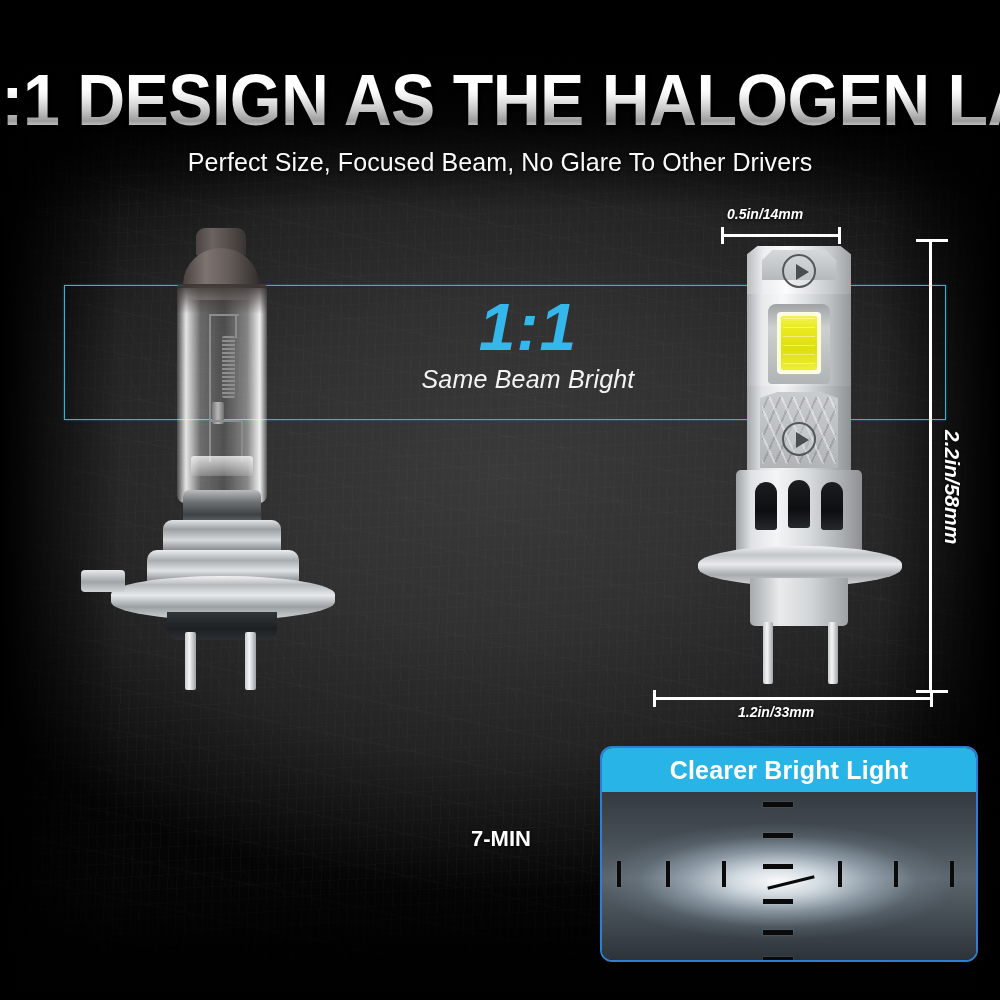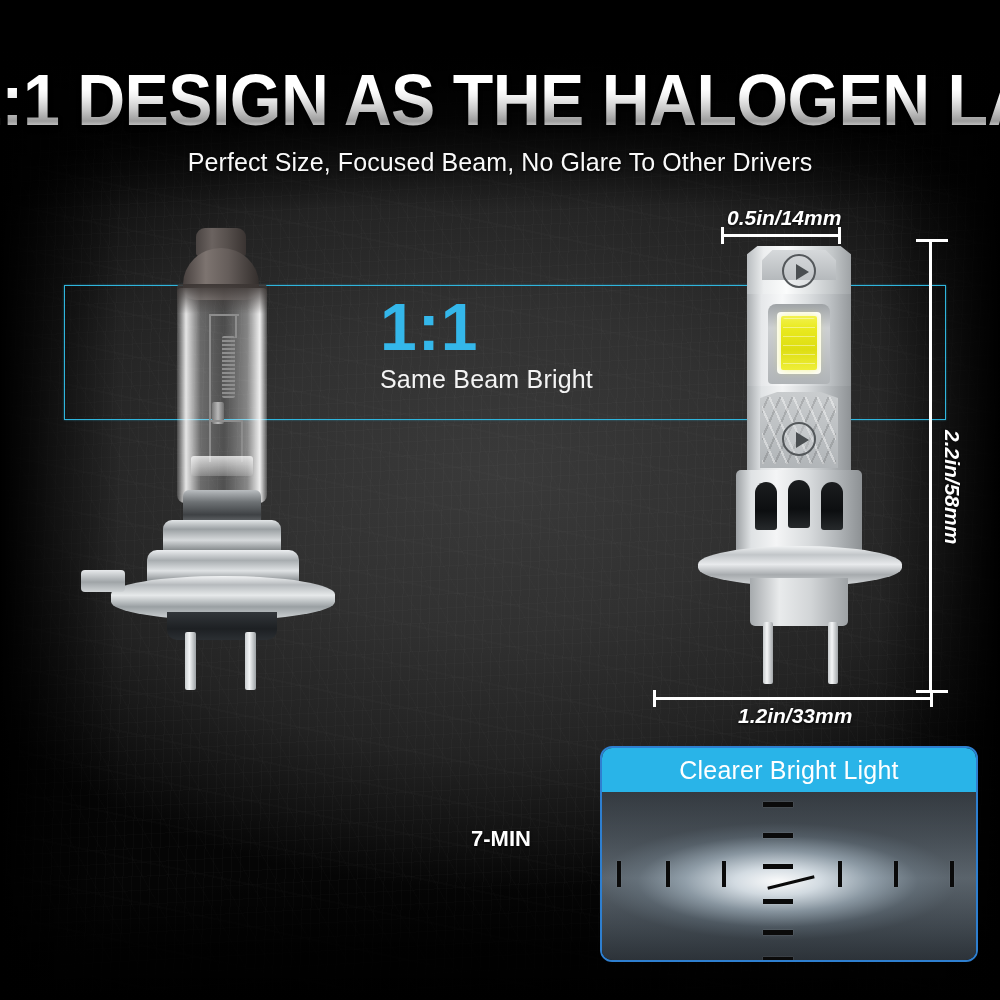--- a/index.html
+++ b/index.html
@@ -84,22 +84,23 @@
   }
 
   
   .cyan-frame{
     position:absolute;
     left:64px; top:285px; width:882px; height:135px;
     border:1.6px solid #2fb5dd;
     box-shadow:0 0 2px rgba(47,181,221,.5);
   }
   .ratio-block{
-    position:absolute; left:380px; top:296px; width:280px;
-    text-align:left;
+    position:absolute; left:388px; top:296px; width:280px;
+    text-align:center;
+    font-style:italic;
   }
   .ratio-num{
     font-size:66px; font-weight:bold; line-height:.96;
     color:#34b7ea;
     letter-spacing:1px;
   }
   .ratio-cap{
     margin-top:6px;
     font-size:25px; color:#f4f4f4; letter-spacing:.2px;
   }
@@ -274,21 +275,21 @@
     border-radius:2px;
   }
 
   
   .dim-line-h{ position:absolute; background:#fff; height:3px; }
   .dim-tick-v{ position:absolute; background:#fff; width:3px; }
   .dim-line-v{ position:absolute; background:#fff; width:3px; }
   .dim-tick-h{ position:absolute; background:#fff; height:3px; }
   .dim-label{
     position:absolute;
-    font-size:21px; font-weight:bold; font-style:italic;
+    font-size:14px; font-weight:bold; font-style:italic;
     color:#fff;
     text-shadow:0 1px 3px rgba(0,0,0,.95);
     white-space:nowrap;
   }
   .dim-label-v{
     position:absolute;
     font-size:21px; font-weight:bold; font-style:italic;
     color:#fff;
     text-shadow:0 1px 3px rgba(0,0,0,.95);
     white-space:nowrap;
@@ -305,21 +306,21 @@
   .cmp-left{ left:22px; }
   .cmp-right{ left:600px; width:378px; border:2px solid #2e7fd0; }
   .cmp-hdr{
     position:absolute; left:0; top:0; width:100%; height:44px;
     background:#29b4e8;
     display:flex; align-items:center; justify-content:center;
   }
   .cmp-hdr-txt{
     font-size:25px; color:#ffffff; letter-spacing:.2px;
   }
-  .cmp-hdr-txt.bold{ font-weight:normal; }
+  .cmp-hdr-txt.bold{ font-weight:bold; }
   .cmp-img{
     position:absolute; left:0; top:44px; width:100%; height:172px;
   }
   
   .beam-warm{
     background:
       radial-gradient(ellipse 52% 38% at 50% 54%, rgba(255,226,150,.92) 0%, rgba(214,176,105,.72) 26%, rgba(120,95,55,.46) 54%, rgba(38,30,18,.28) 78%, rgba(10,8,5,.2) 100%),
       linear-gradient(180deg,#120d06 0%, #241a0c 28%, #3b2c14 52%, #1d1609 80%, #0a0804 100%);
   }
   

